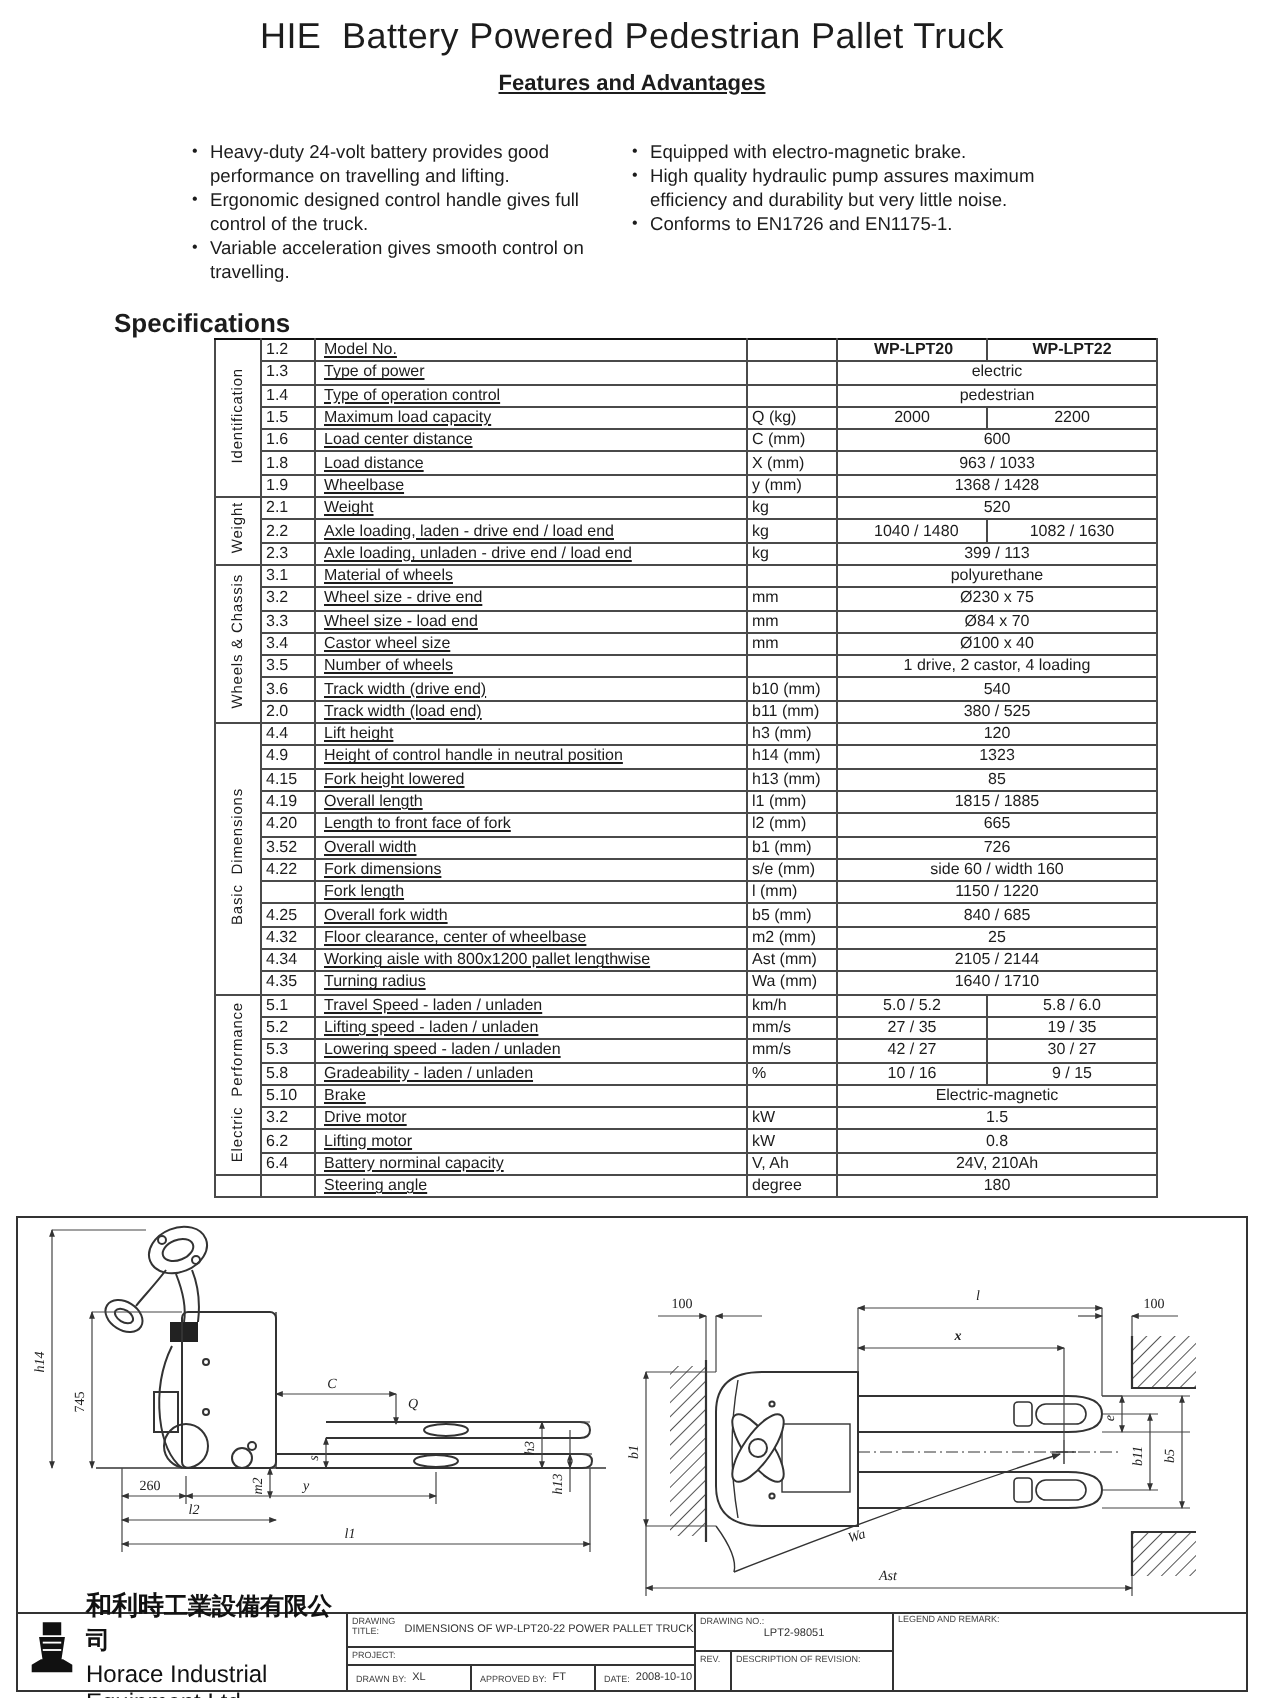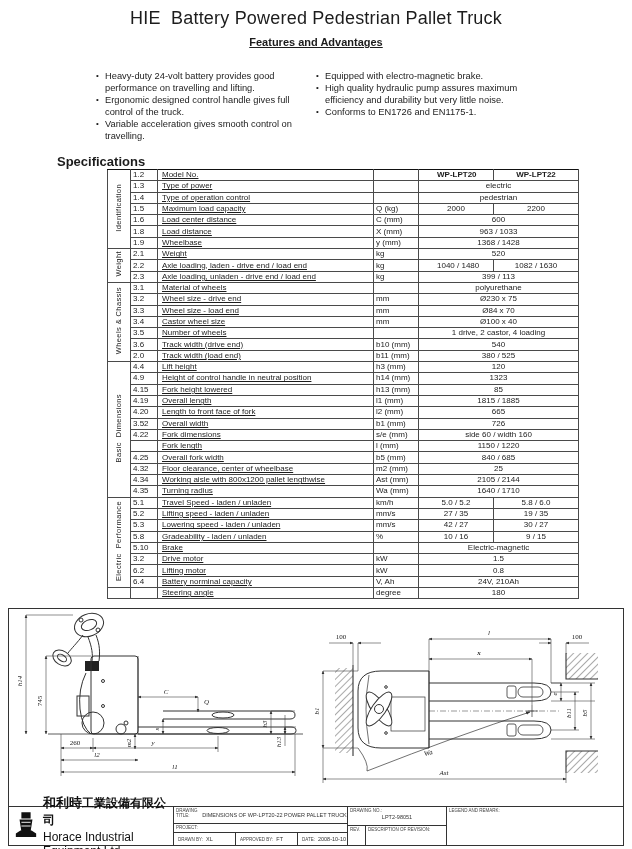--- a/index.html
+++ b/index.html
@@ -411,21 +411,21 @@
           <text class="dn" x="62" y="134" text-anchor="middle">260</text>
           <text class="dt" x="140" y="134" text-anchor="middle">y</text>
           <text class="dt" x="84" y="146" text-anchor="middle">l2</text>
           <text class="dt" x="162" y="158" text-anchor="middle">l1</text>
           <text class="dt" x="254" y="113" text-anchor="middle" transform="rotate(-90 254 113)">h3</text>
           <text class="dt" x="268" y="131" text-anchor="middle" transform="rotate(-90 268 131)">h13</text>
         </g>
       </svg>
     </div>
 
-    <div class="svgwrap" style="left:300px;top:4px;">
+    <div class="svgwrap" style="left:300px;top:19px;">
       <svg width="312" height="190" viewBox="0 0 312 190">
         <defs>
           <marker id="arT" viewBox="0 0 8 8" refX="7" refY="4" markerWidth="6.5" markerHeight="6.5" orient="auto-start-reverse">
             <path d="M0,1 L8,4 L0,7 Z" fill="#333"></path>
           </marker>
           <pattern id="hatchT" width="5" height="5" patternUnits="userSpaceOnUse" patternTransform="rotate(45)">
             <line x1="0" y1="0" x2="0" y2="5" stroke="#555" stroke-width="1"></line>
           </pattern>
         </defs>
         <g stroke="#333" stroke-width="1" fill="none">

